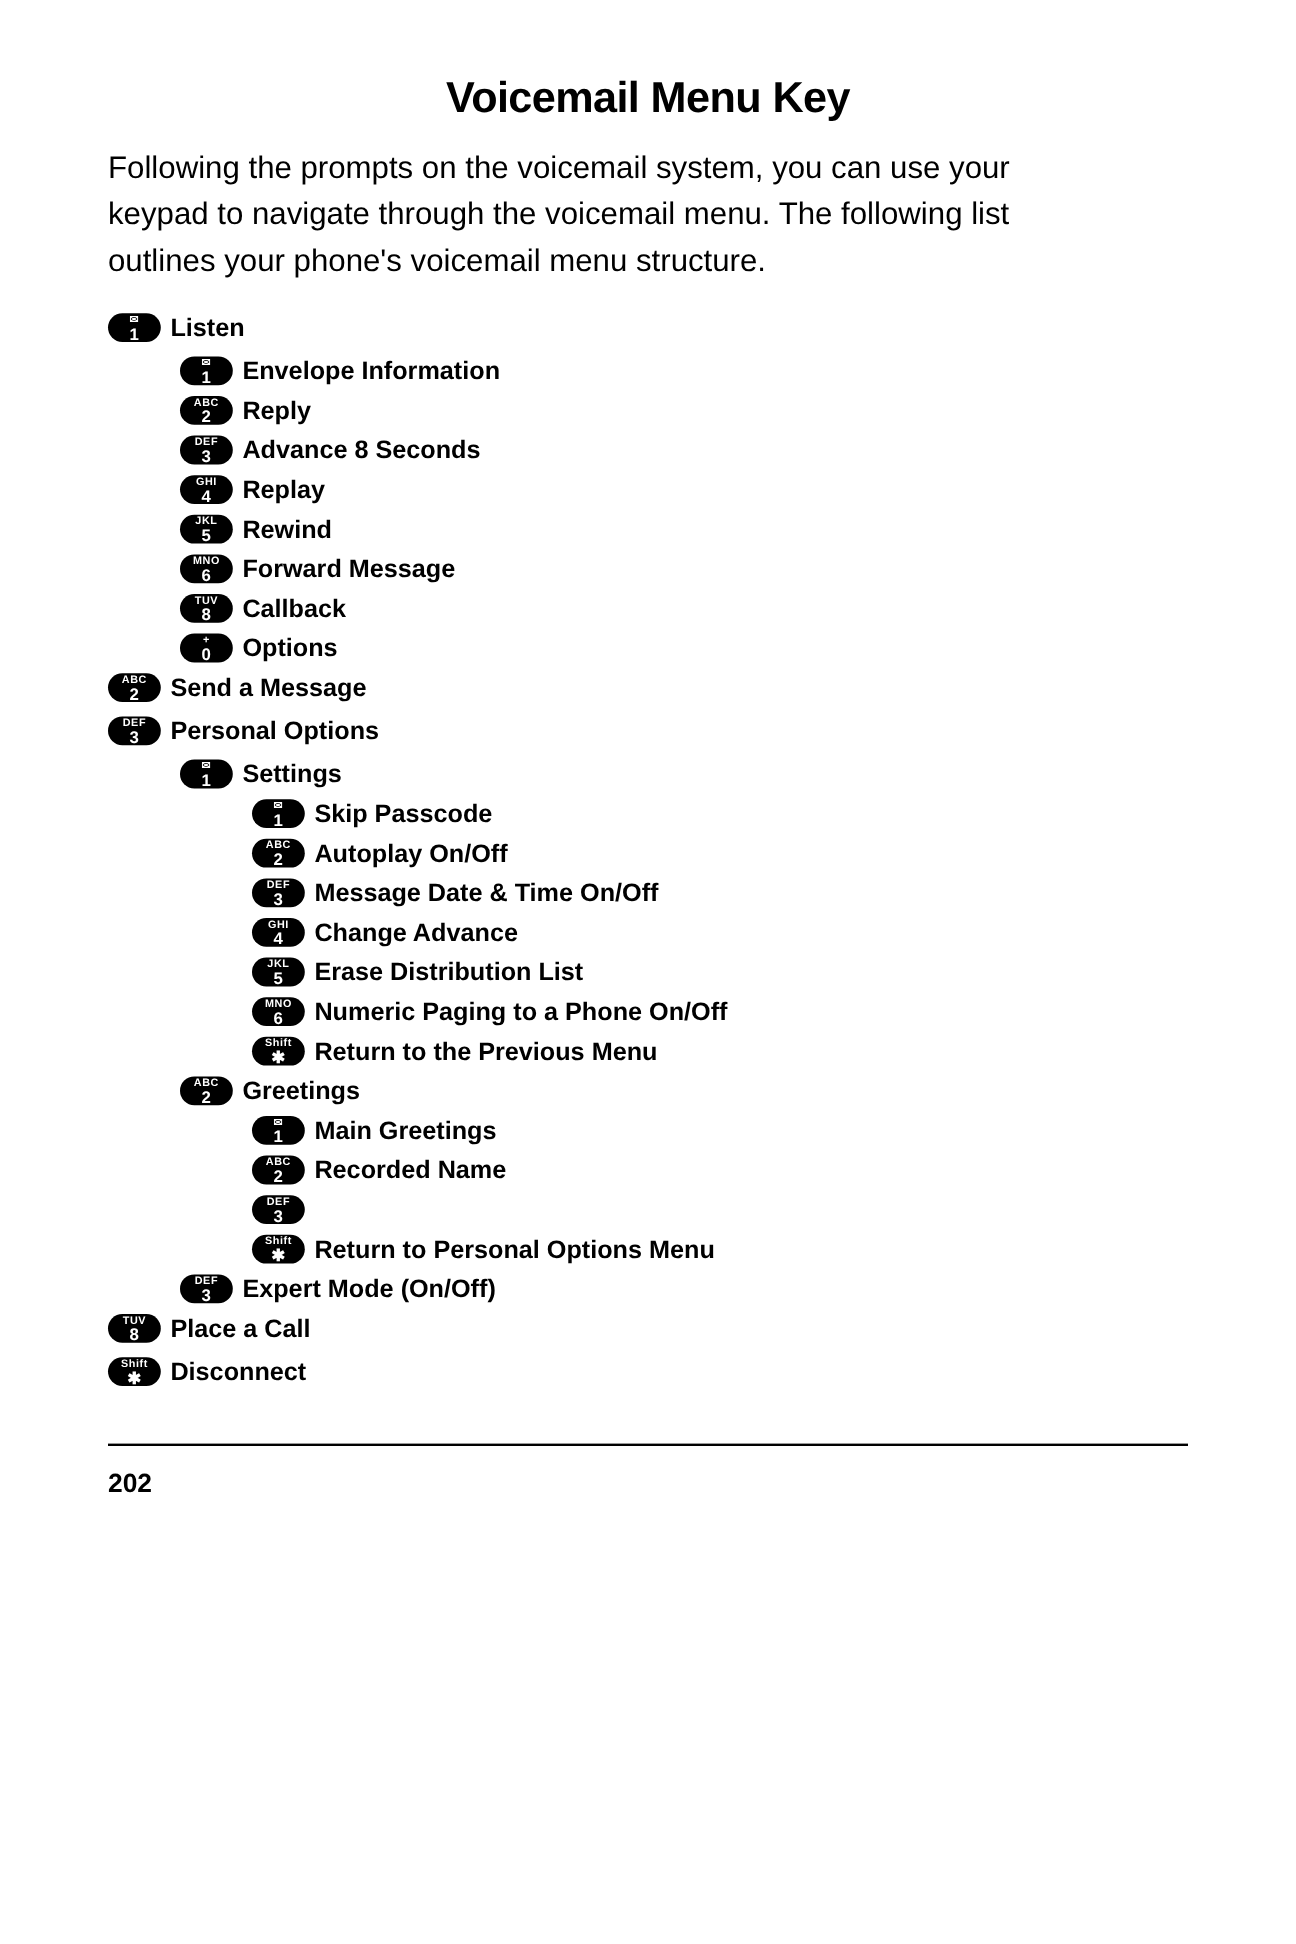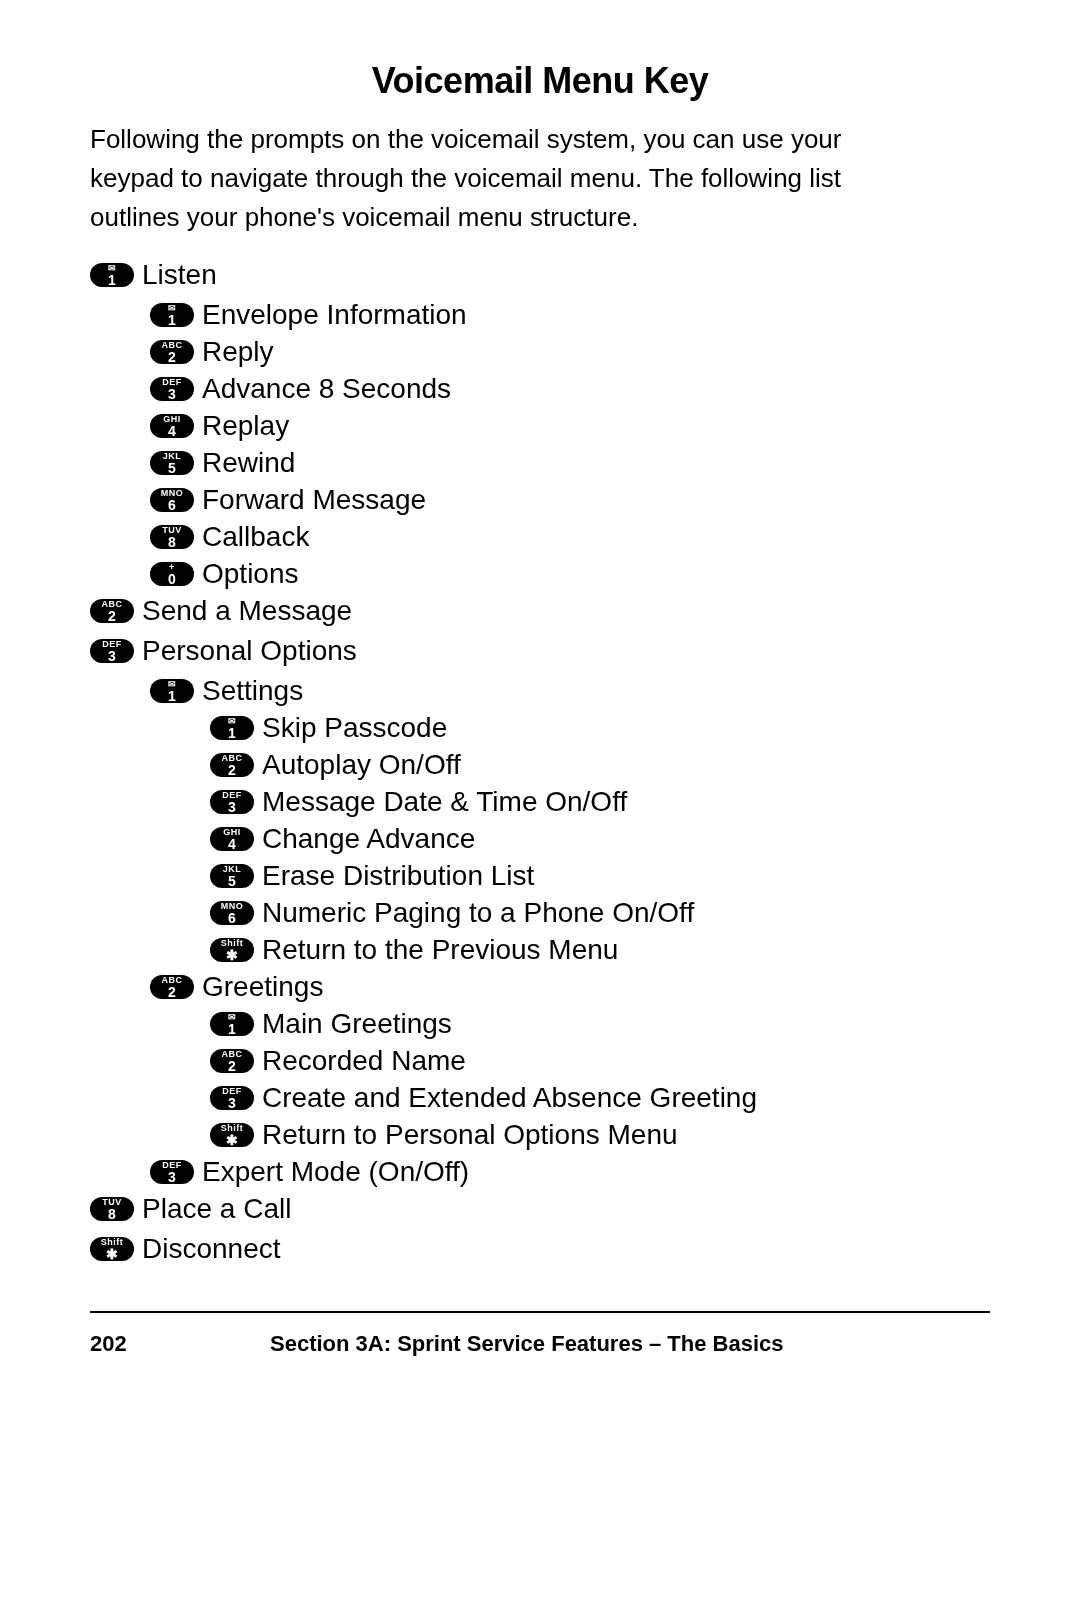--- a/index.html
+++ b/index.html
@@ -70,30 +70,31 @@
       text-align: center;
     }
     .badge-inner {
       display: flex;
       flex-direction: column;
       align-items: center;
       justify-content: center;
       line-height: 1;
     }
     .item-label {
-      font-size: 28px;
-      font-weight: 400;
+      font-size: 21px;
+      font-weight: 700;
     }
 
     .footer {
       margin-top: 48px;
       border-top: 2px solid #000;
       padding-top: 18px;
       display: flex;
       align-items: flex-start;
+      flex-direction: column;
     }
     .footer-page {
       font-size: 22px;
       font-weight: 900;
       min-width: 100px;
     }
     .footer-text {
       font-size: 22px;
       font-weight: 900;
       margin-left: 80px;
@@ -304,21 +305,20 @@
       </span>
       <span class="item-label">Recorded Name</span>
     </div>
     <div class="menu-item level-2">
       <span class="badge">
         <span class="badge-inner">
           <span class="badge-top">DEF</span>
           <span class="badge-num">3</span>
         </span>
       </span>
-      <span class="item-label">Create and Extended Absence Greeting</span>
     </div>
     <div class="menu-item level-2">
       <span class="badge">
         <span class="badge-inner">
           <span class="badge-top">Shift</span>
           <span class="badge-num">✱</span>
         </span>
       </span>
       <span class="item-label">Return to Personal Options Menu</span>
     </div>
@@ -346,14 +346,13 @@
           <span class="badge-top">Shift</span>
           <span class="badge-num">✱</span>
         </span>
       </span>
       <span class="item-label">Disconnect</span>
     </div>
   </div>
 
 <div class="footer">
   <span class="footer-page">202</span>
-  <span class="footer-text">Section 3A: Sprint Service Features – The Basics</span>
 </div>
 
 </body></html>

